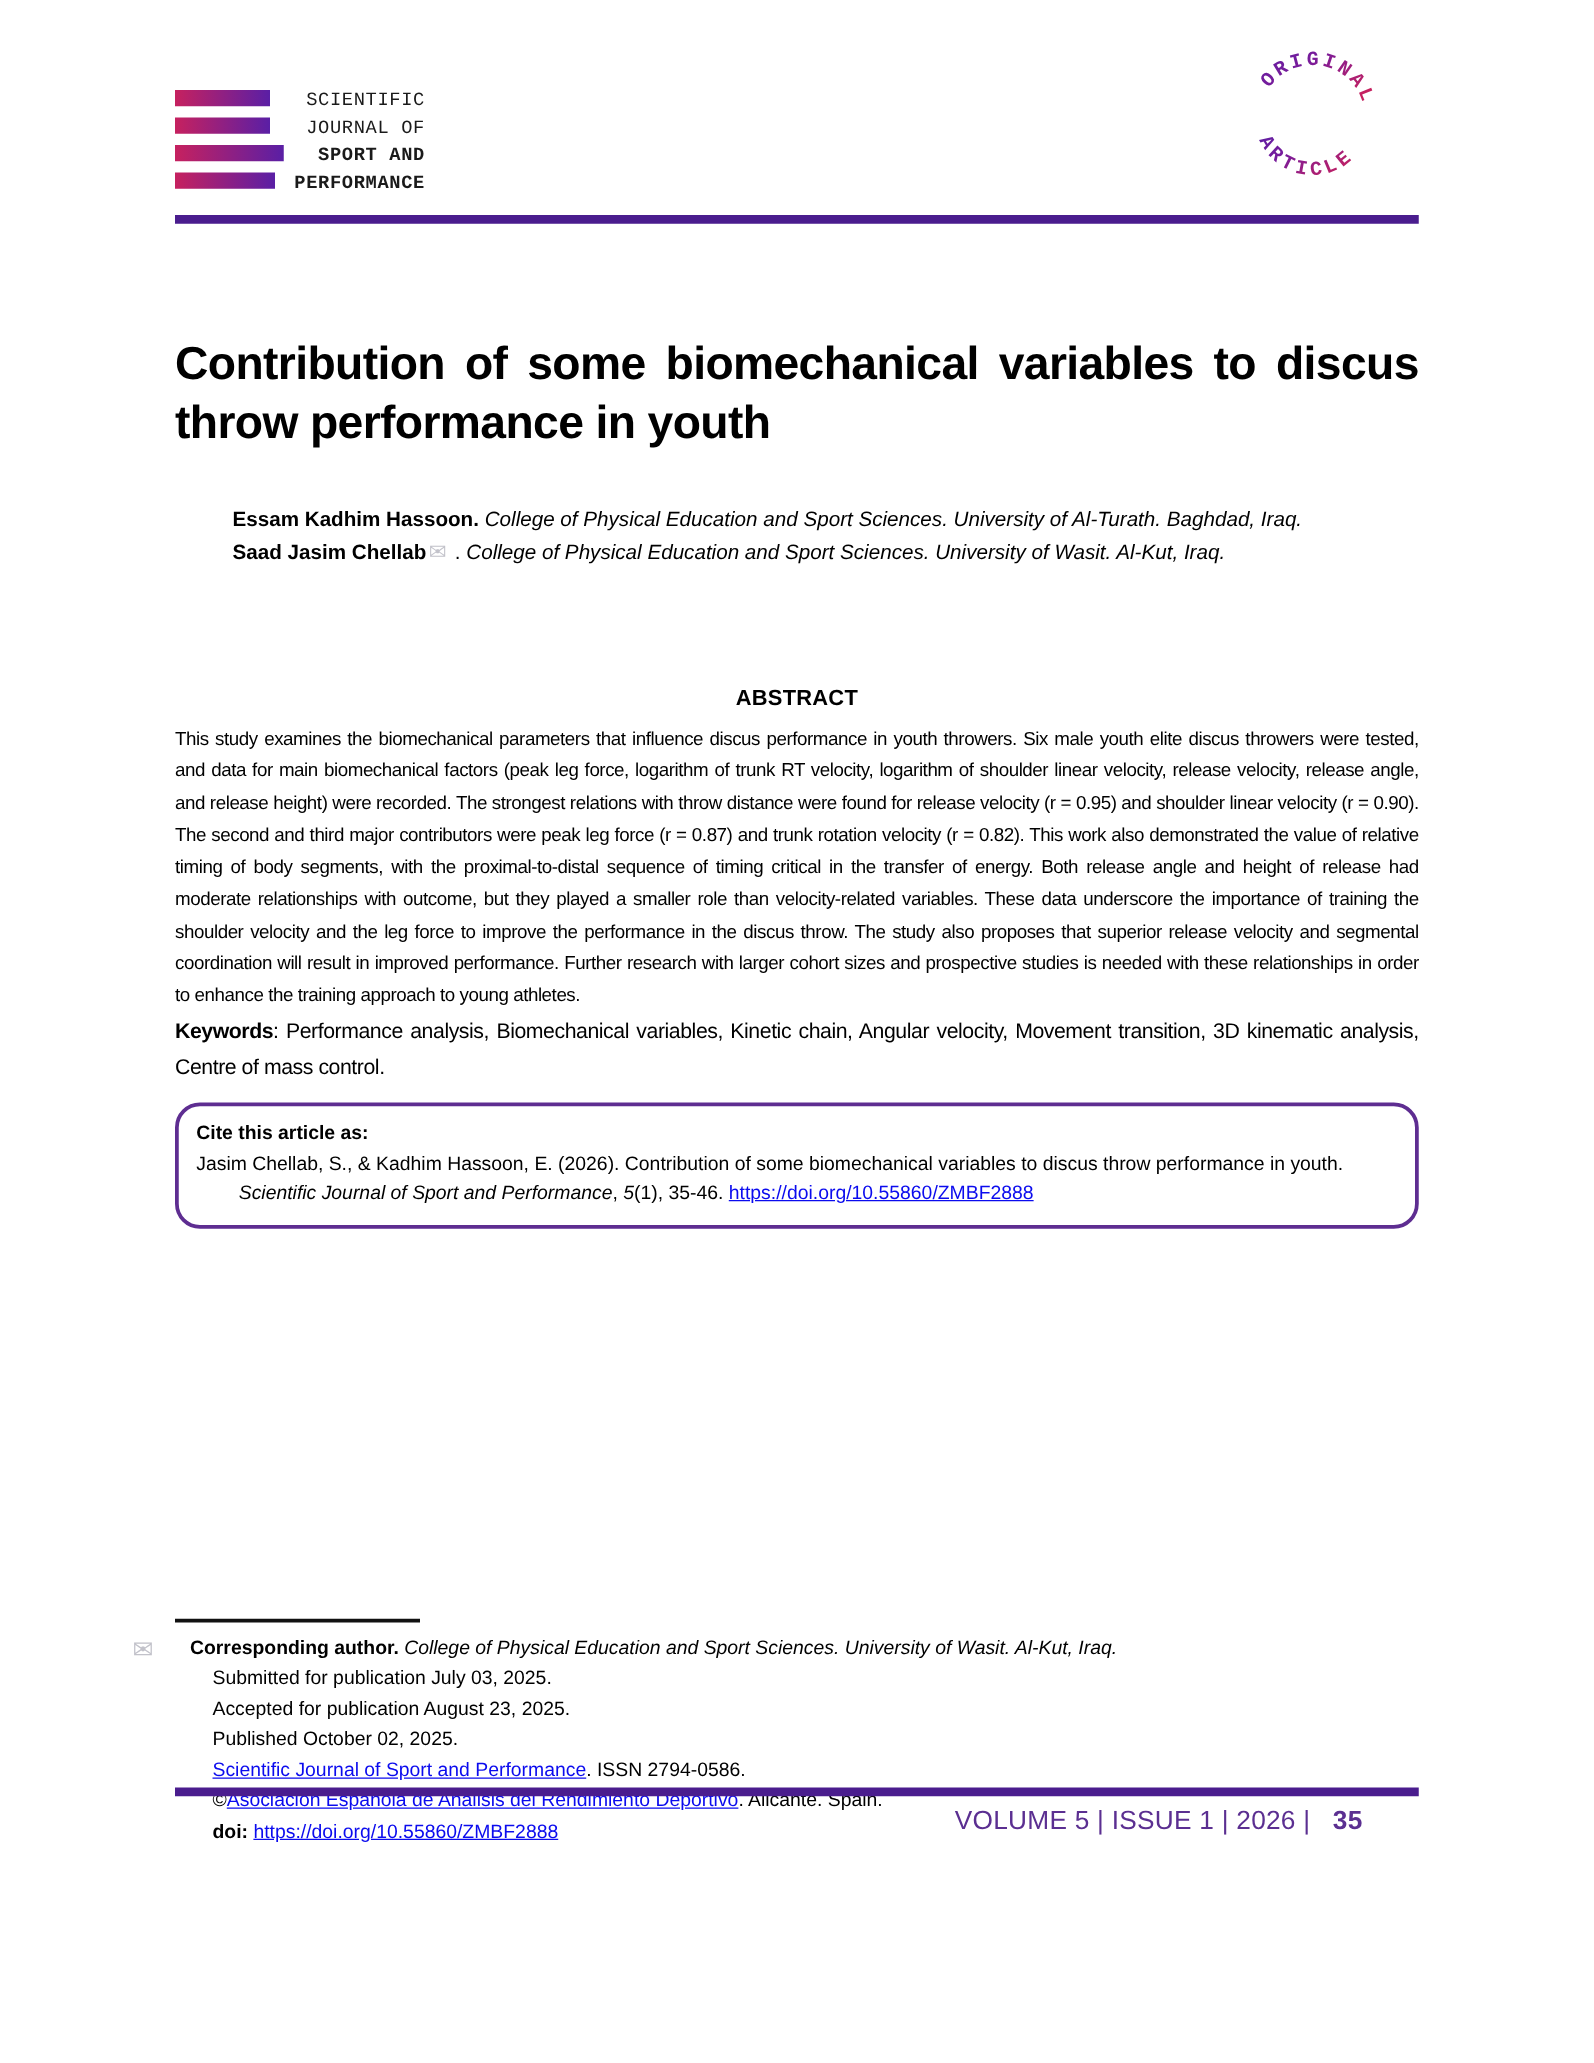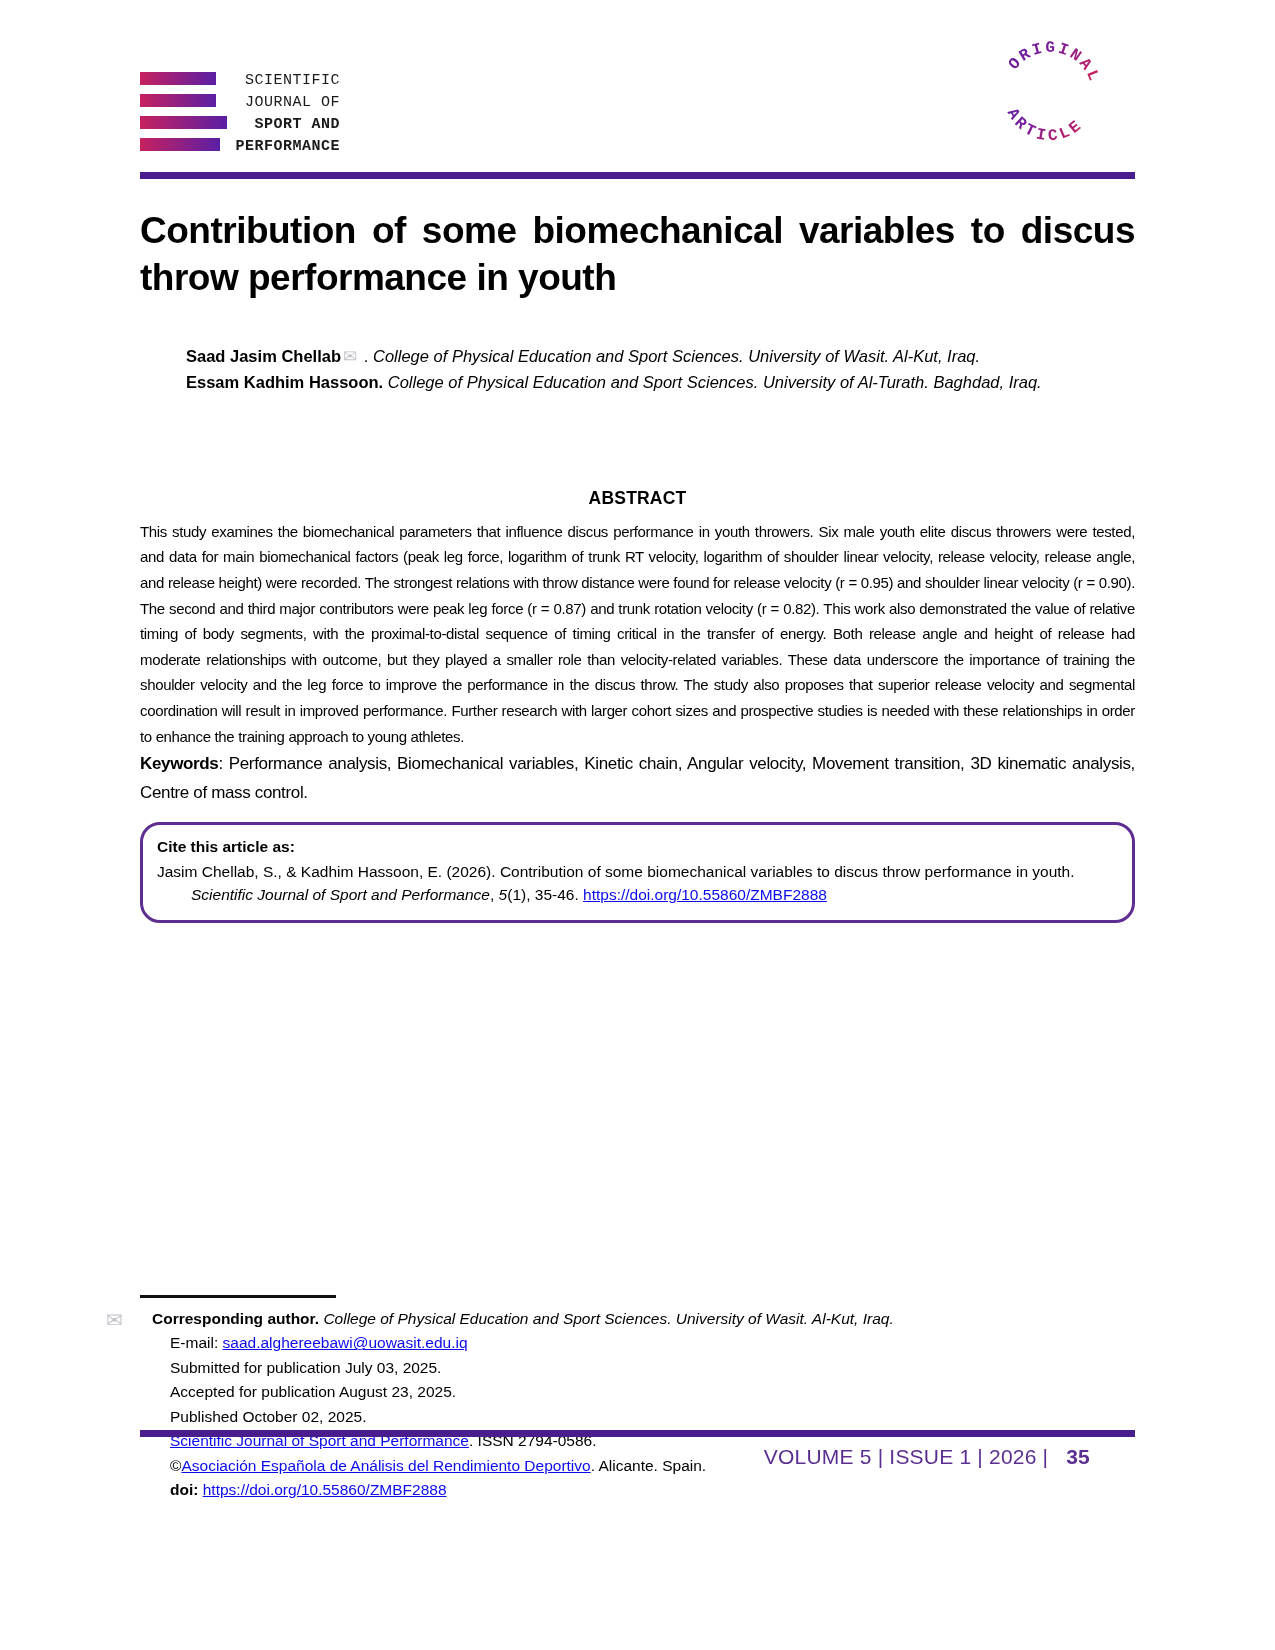--- a/index.html
+++ b/index.html
@@ -31,21 +31,21 @@
   .logo-row:nth-child(2) .logo-bar{width:76px;}
   .logo-row:nth-child(3) .logo-bar{width:87px;}
   .logo-row:nth-child(4) .logo-bar{width:80px;}
   .logo-text{margin-left:auto;font-family:"Liberation Mono","DejaVu Sans Mono",monospace;
     font-size:15px;letter-spacing:0.5px;color:#1a1a1a;white-space:nowrap;}
   .logo-row:nth-child(3) .logo-text,.logo-row:nth-child(4) .logo-text{font-weight:bold;}
   .badge{width:120px;height:120px;margin-right:25px;margin-top:-14px;transform:rotate(10deg);}
   .top-rule{height:7px;background:var(--rule-purple);margin-top:12px;}
 
   
-  .title{margin-top:28px;font-size:37px;font-weight:bold;letter-spacing:-0.5px;
+  .title{margin-top:88px;font-size:37px;font-weight:bold;letter-spacing:-0.5px;
     line-height:1.28;text-align:justify;}
   .authors{margin-top:42px;margin-left:46px;font-size:16.5px;line-height:1.55;}
   .author-line .name{font-weight:bold;}
   .author-line .aff{font-style:italic;}
   .envelope{color:var(--envelope-gray);font-size:17px;padding:0 2px;}
 
   
   .abstract-heading{margin-top:92px;text-align:center;font-weight:bold;font-size:17.5px;letter-spacing:0.2px;}
   .abstract-body{margin-top:10px;font-size:15px;letter-spacing:-0.35px;line-height:1.71;text-align:justify;}
   .keywords{font-size:17px;letter-spacing:-0.35px;line-height:1.71;text-align:justify;}
@@ -119,24 +119,24 @@
       </text>
     </svg>
   </div>
 
   <div class="top-rule"></div>
 
   <h1 class="title">Contribution of some biomechanical variables to discus throw performance in youth</h1>
 
   <div class="authors">
     <div class="author-line">
-      <span class="name">Saad Jasim Chellab</span><span class="envelope">✉</span><span> . </span><span class="aff">College of Physical Education and Sport Sciences. University of Wasit. Al-Kut, Iraq.</span>
+      <span class="name">Essam Kadhim Hassoon.</span><span> </span><span class="aff">College of Physical Education and Sport Sciences. University of Al-Turath. Baghdad, Iraq.</span>
     </div>
     <div class="author-line">
-      <span class="name">Essam Kadhim Hassoon.</span><span> </span><span class="aff">College of Physical Education and Sport Sciences. University of Al-Turath. Baghdad, Iraq.</span>
+      <span class="name">Saad Jasim Chellab</span><span class="envelope">✉</span><span> . </span><span class="aff">College of Physical Education and Sport Sciences. University of Wasit. Al-Kut, Iraq.</span>
     </div>
   </div>
 
   <div class="abstract-heading">ABSTRACT</div>
   <p class="abstract-body">This study examines the biomechanical parameters that influence discus performance in youth throwers. Six male youth elite discus throwers were tested, and data for main biomechanical factors (peak leg force, logarithm of trunk RT velocity, logarithm of shoulder linear velocity, release velocity, release angle, and release height) were recorded. The strongest relations with throw distance were found for release velocity (r = 0.95) and shoulder linear velocity (r = 0.90). The second and third major contributors were peak leg force (r = 0.87) and trunk rotation velocity (r = 0.82). This work also demonstrated the value of relative timing of body segments, with the proximal-to-distal sequence of timing critical in the transfer of energy. Both release angle and height of release had moderate relationships with outcome, but they played a smaller role than velocity-related variables. These data underscore the importance of training the shoulder velocity and the leg force to improve the performance in the discus throw. The study also proposes that superior release velocity and segmental coordination will result in improved performance. Further research with larger cohort sizes and prospective studies is needed with these relationships in order to enhance the training approach to young athletes.</p>
   <p class="keywords"><span class="kw-label">Keywords</span><span>: Performance analysis, Biomechanical variables, Kinetic chain, Angular velocity, Movement transition, 3D kinematic analysis, Centre of mass control.</span></p>
 
   <div class="cite-box">
     <div class="cite-heading">Cite this article as:</div>
     <div class="cite-text">
@@ -147,21 +147,20 @@
 </div>
 
 <div class="footnote">
   <div class="footnote-sep"></div>
   <div class="footnote-block">
     <span class="footnote-envelope">✉</span>
     <div class="fn-corresponding">
       <span class="label">Corresponding author. </span><span class="aff">College of Physical Education and Sport Sciences. University of Wasit. Al-Kut, Iraq.</span>
     </div>
     <div class="fn-lines">
-      <div><span>E-mail: </span><a class="link">saad.alghereebawi@uowasit.edu.iq</a></div>
       <div>Submitted for publication July 03, 2025.</div>
       <div>Accepted for publication August 23, 2025.</div>
       <div>Published October 02, 2025.</div>
       <div><a class="link">Scientific Journal of Sport and Performance</a><span>. ISSN 2794-0586.</span></div>
       <div><span>©</span><a class="link">Asociación Española de Análisis del Rendimiento Deportivo</a><span>. Alicante. Spain.</span></div>
       <div><span class="fn-bold">doi: </span><a class="link">https://doi.org/10.55860/ZMBF2888</a></div>
     </div>
   </div>
 </div>
 

